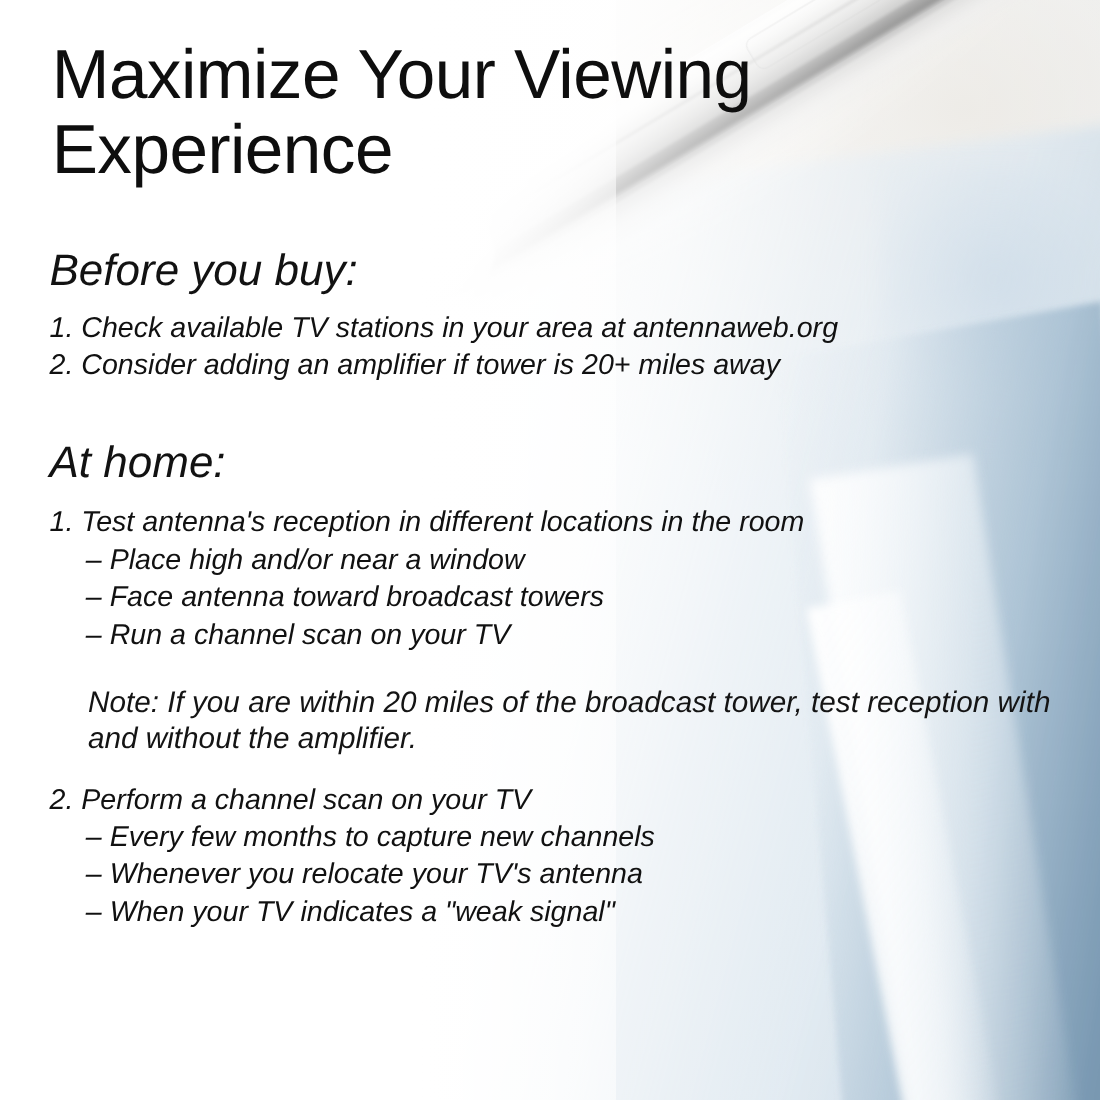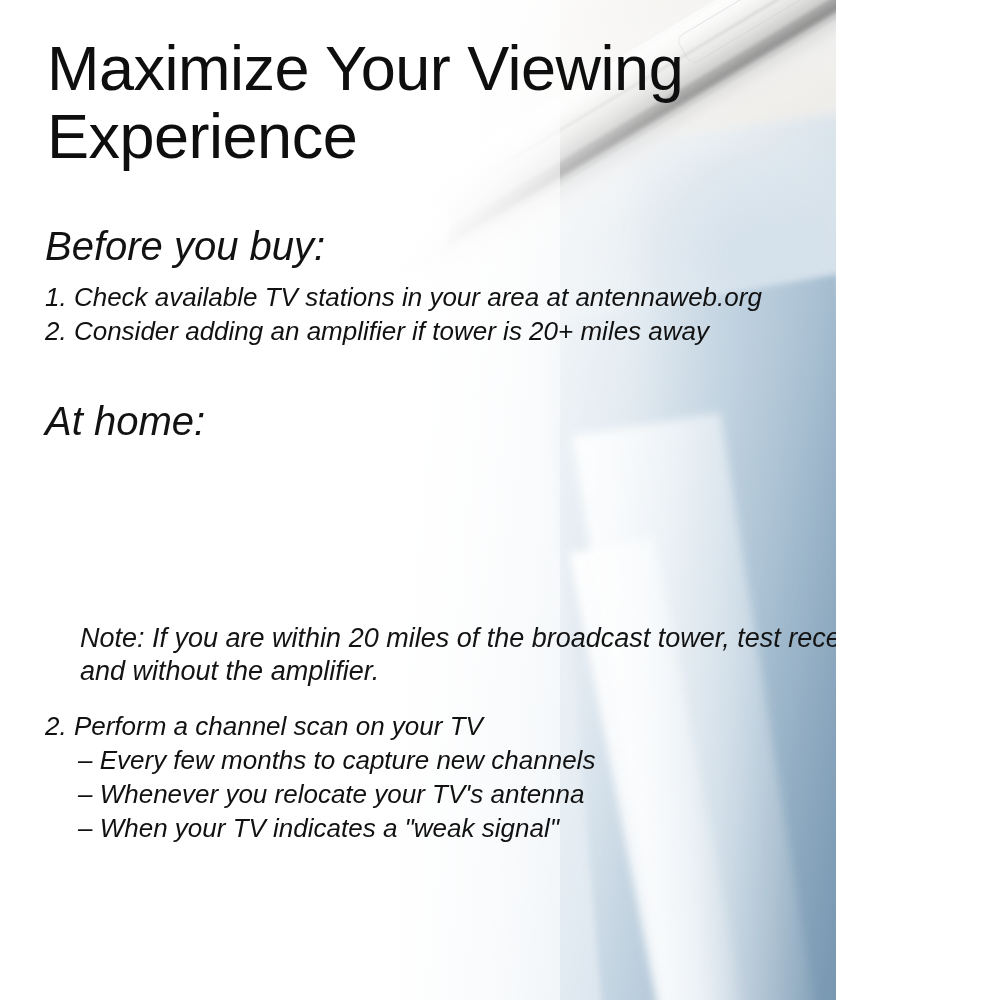--- a/index.html
+++ b/index.html
@@ -3,21 +3,21 @@
 <meta charset="utf-8">
 <style>
   html, body {
     margin: 0;
     padding: 0;
     background: #ffffff;
   }
 
   #canvas {
     position: relative;
-    width: 836px;
+    width: 1000px;
     height: 1000px;
     background: #ffffff;
     overflow: hidden;
     font-family: "DejaVu Sans", sans-serif;
     -webkit-font-smoothing: antialiased;
   }
 
   
   .bg-layer {
     position: absolute;
@@ -319,20 +319,26 @@
 
     <div class="section-head before">Before you buy:</div>
 
     <div class="list-block buy">
       <span class="li">1. Check available TV stations in your area at antennaweb.org</span>
       <span class="li">2. Consider adding an amplifier if tower is 20+ miles away</span>
     </div>
 
     <div class="section-head athome">At home:</div>
 
+    <div class="list-block home1">
+      <span class="li">1. Test antenna's reception in different locations in the room</span>
+      <span class="li sub">– Place high and/or near a window</span>
+      <span class="li sub">– Face antenna toward broadcast towers</span>
+      <span class="li sub">– Run a channel scan on your TV</span>
+    </div>
 
     <div class="note">Note: If you are within 20 miles of the broadcast tower, test reception with and without the amplifier.</div>
 
     <div class="list-block home2">
       <span class="li">2. Perform a channel scan on your TV</span>
       <span class="li sub">– Every few months to capture new channels</span>
       <span class="li sub">– Whenever you relocate your TV's antenna</span>
       <span class="li sub">– When your TV indicates a "weak signal"</span>
     </div>
 

